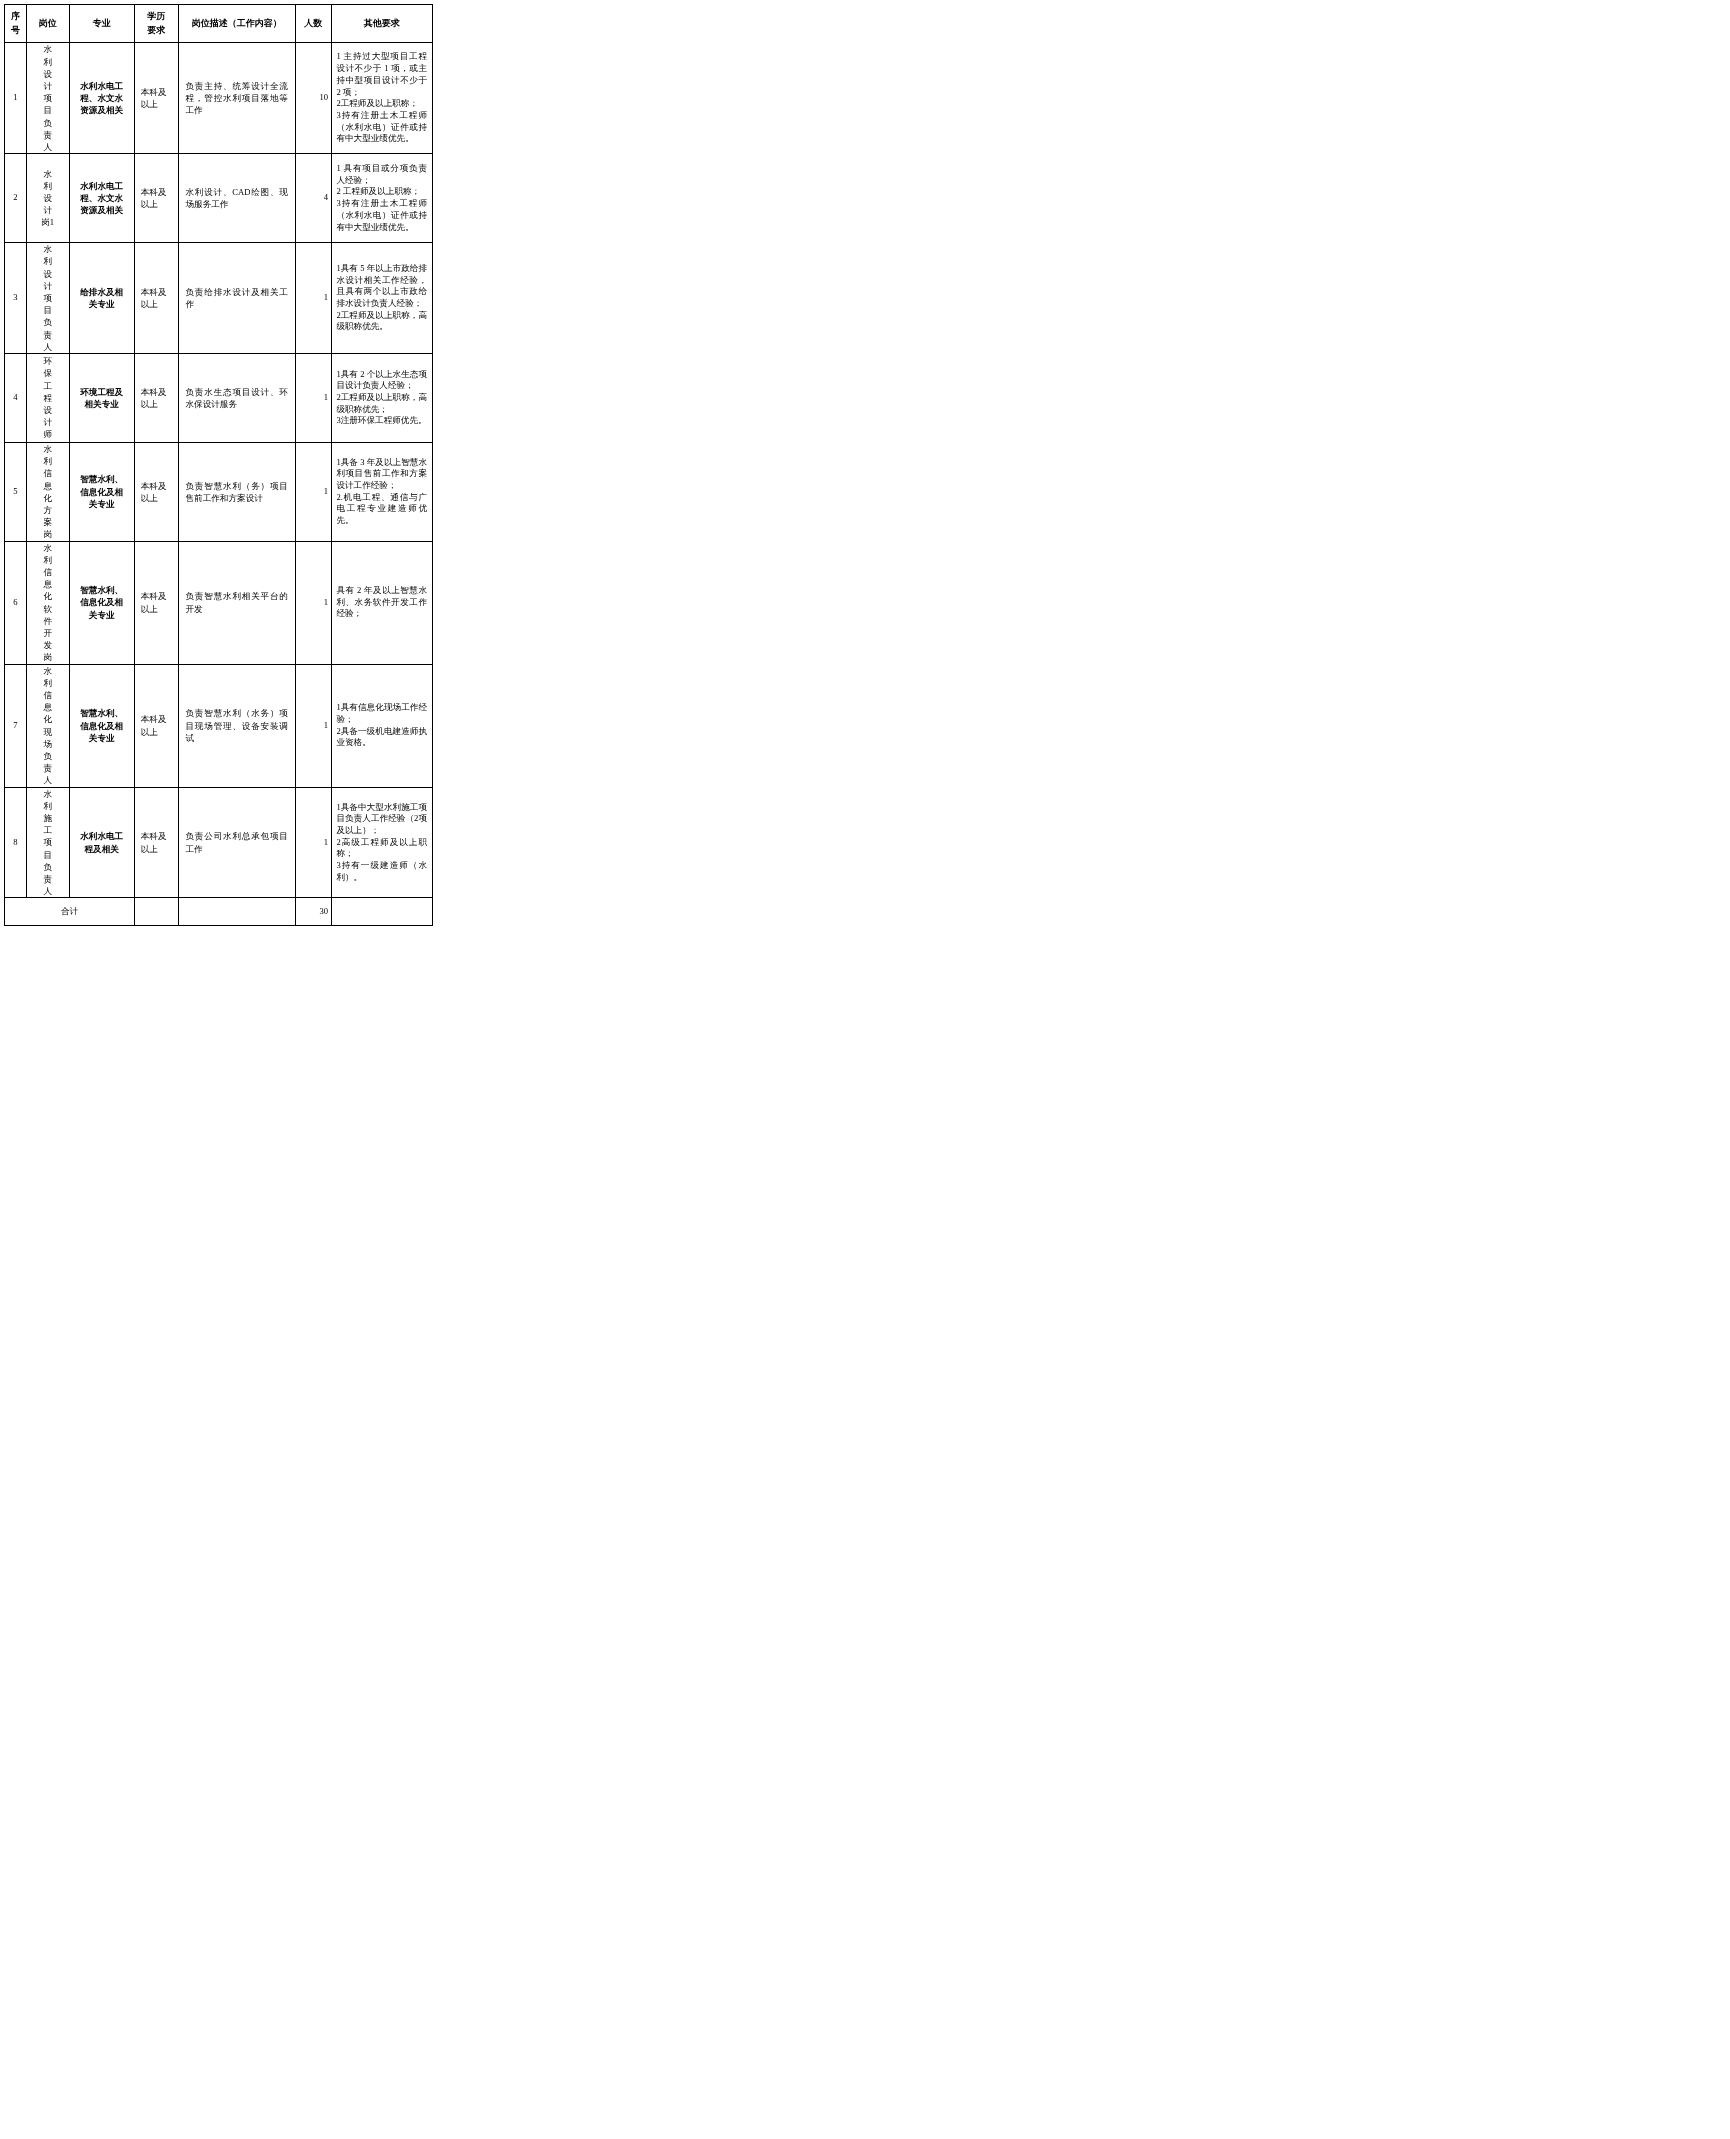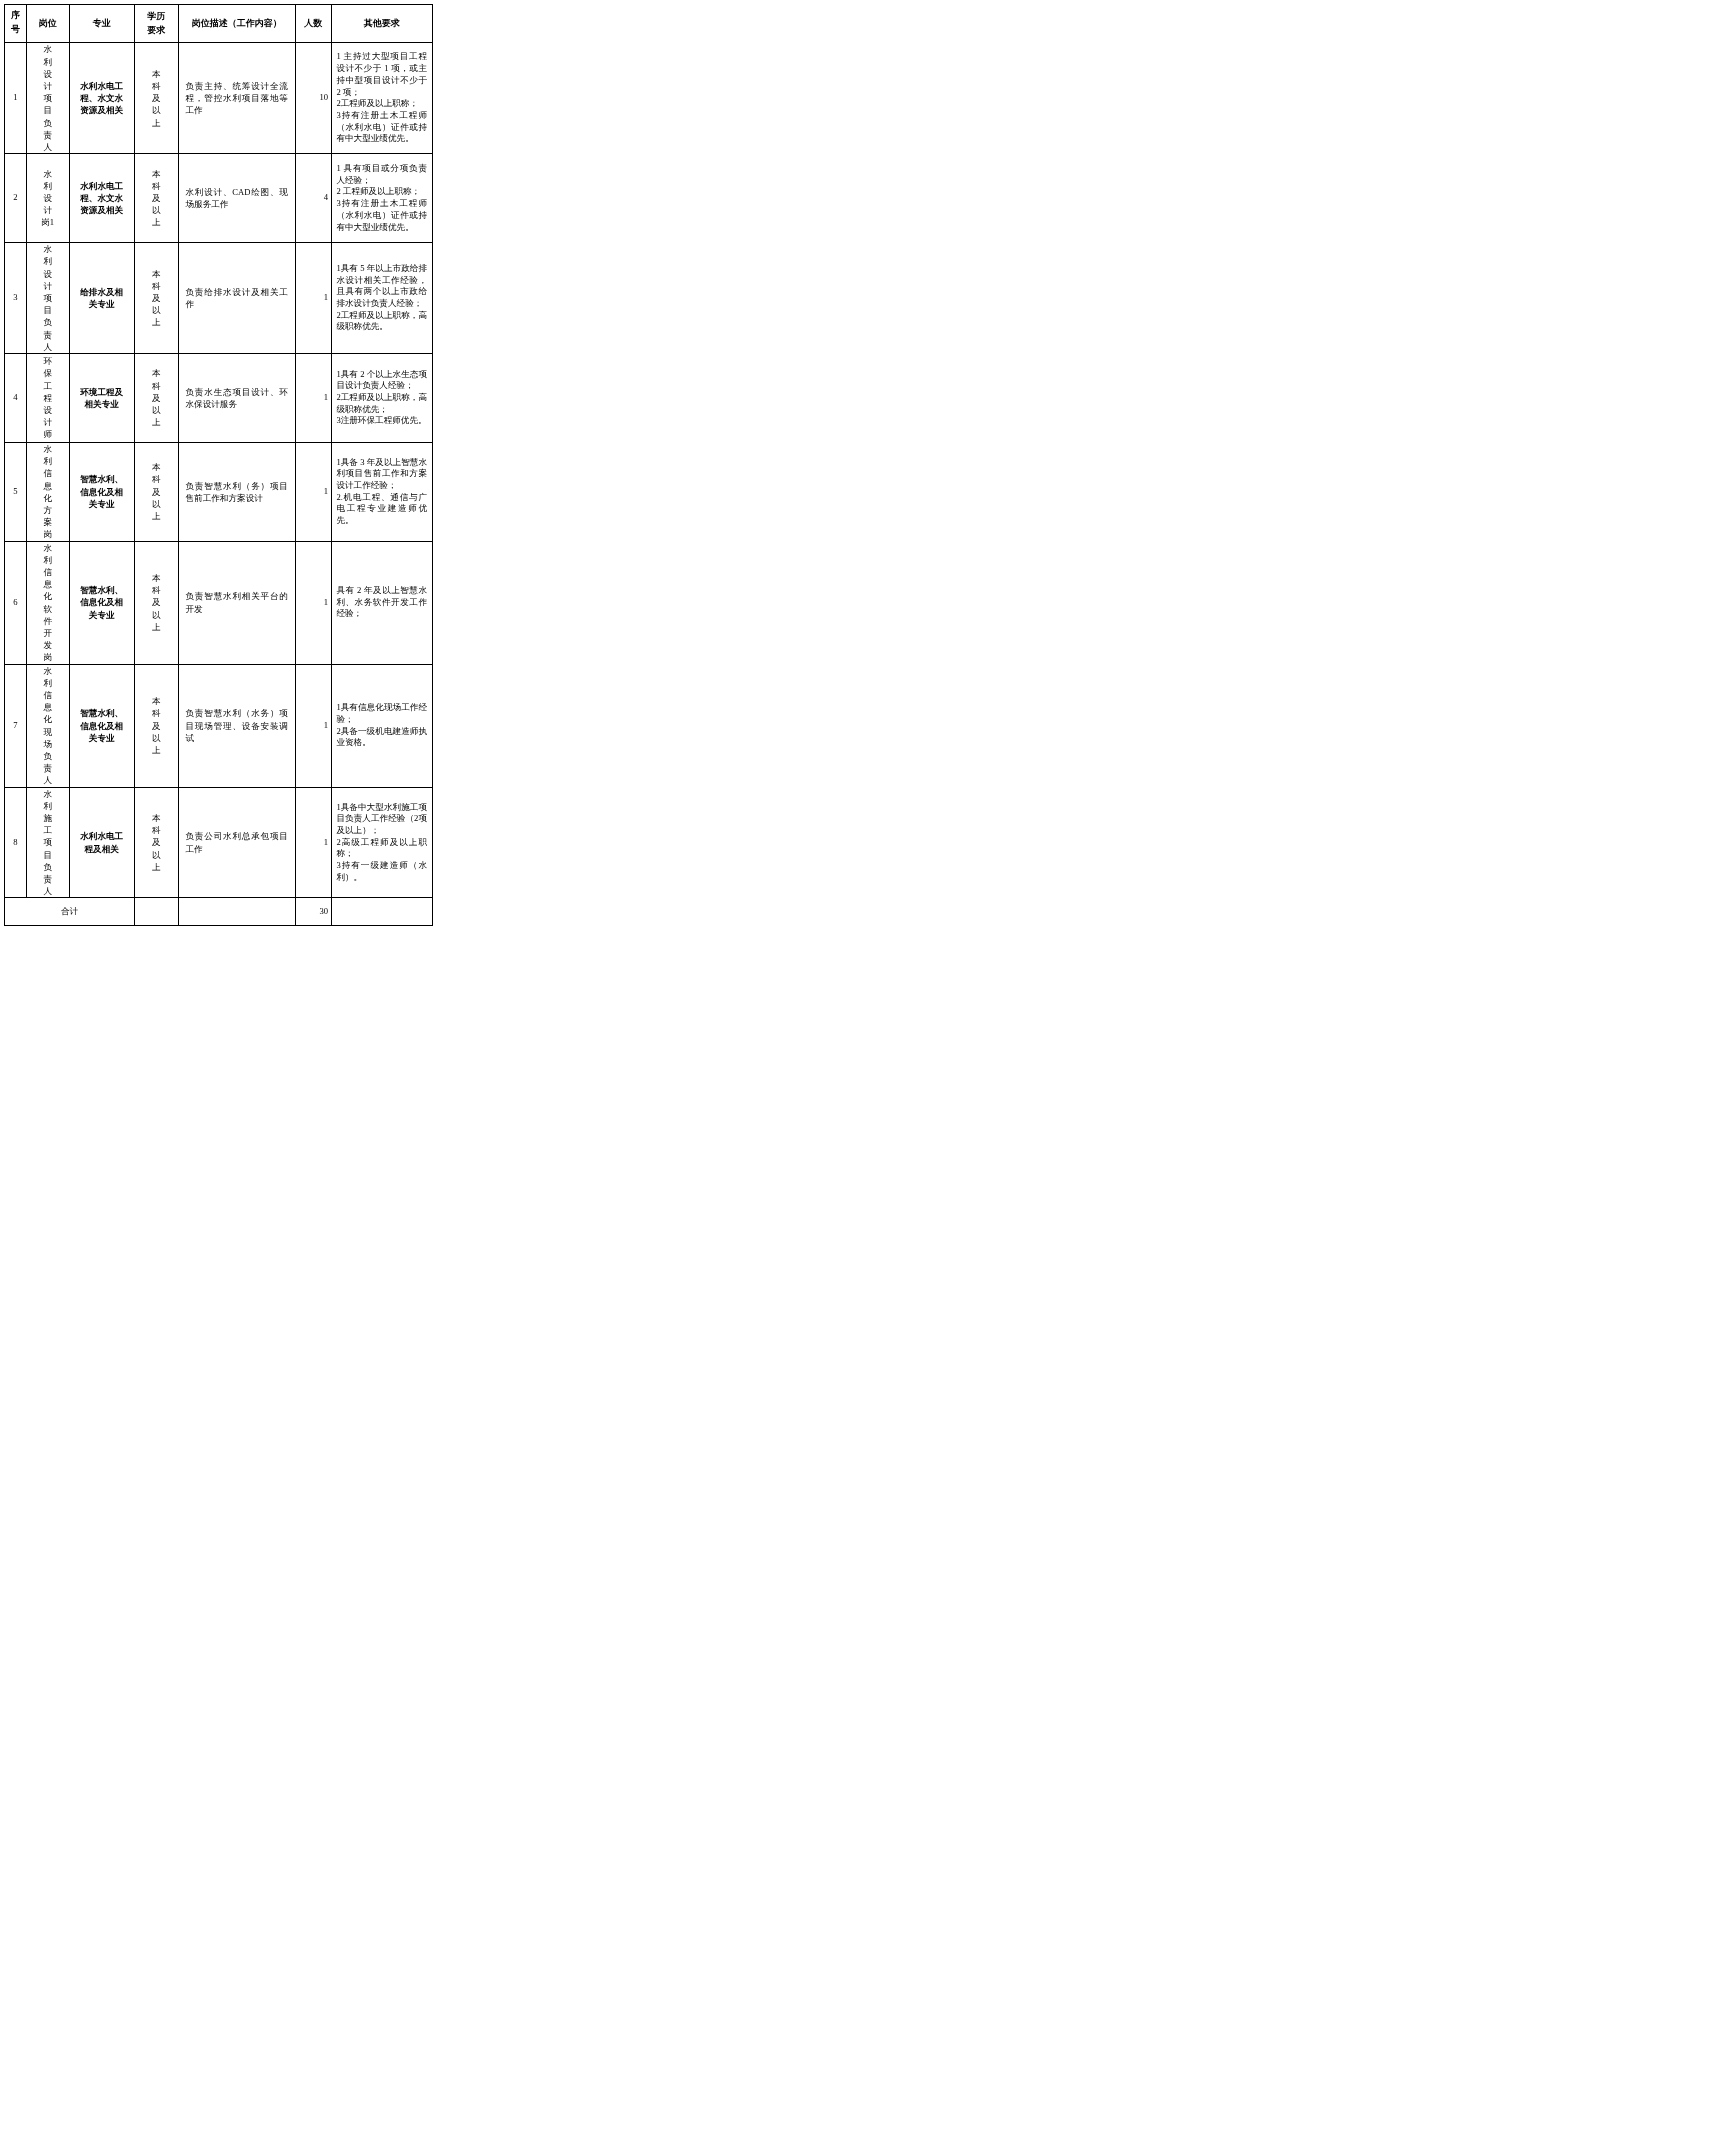--- a/index.html
+++ b/index.html
@@ -42,26 +42,26 @@
     font-size: 9px;
     text-align: center;
     line-height: 1.55;
   }
   tr.bb-thick th, tr.bb-thick td { border-bottom-width: 1.3px; }
 
   
   .cell-seq    { text-align: center; padding: 0 4.3px; }
   .cell-job    { text-align: center; padding: 0 14px; line-height: 1.42; }
   .cell-major  { text-align: center; padding: 0 6.8px; line-height: 1.42; font-weight: bold; }
-  .cell-degree { text-align: right; padding: 0 17px; line-height: 1.42; margin-left: 12px; }
+  .cell-degree { text-align: left; padding: 0 6px; line-height: 1.42; margin-left: 12px; }
   .cell-desc   { text-align: justify; padding: 1.7px 6.8px; line-height: 1.42; }
   .cell-count  { text-align: right; padding: 0 2.6px; }
   .cell-req    { text-align: justify; padding: 1.7px 4.7px; line-height: 1.36; white-space: pre-line; }
 
-  .hpad-narrow { padding: 0 4.3px; font-family: Liberation Mono, monospace; }
+  .hpad-narrow { padding: 0 4.3px; }
   .hpad-degree { padding: 0 8.1px; margin-top: 32px; }
 
   tr { height: auto; }
   tr[data-h="88"]  { height: 38px; }
   tr[data-h="254"] { height: 109px; }
   tr[data-h="209"] { height: 89px; }
   tr[data-h="210"] { height: 90px; }
   tr[data-h="208"] { height: 89px; }
   tr[data-h="219"] { height: 94px; }
   tr[data-h="146"] { height: 62px; }

